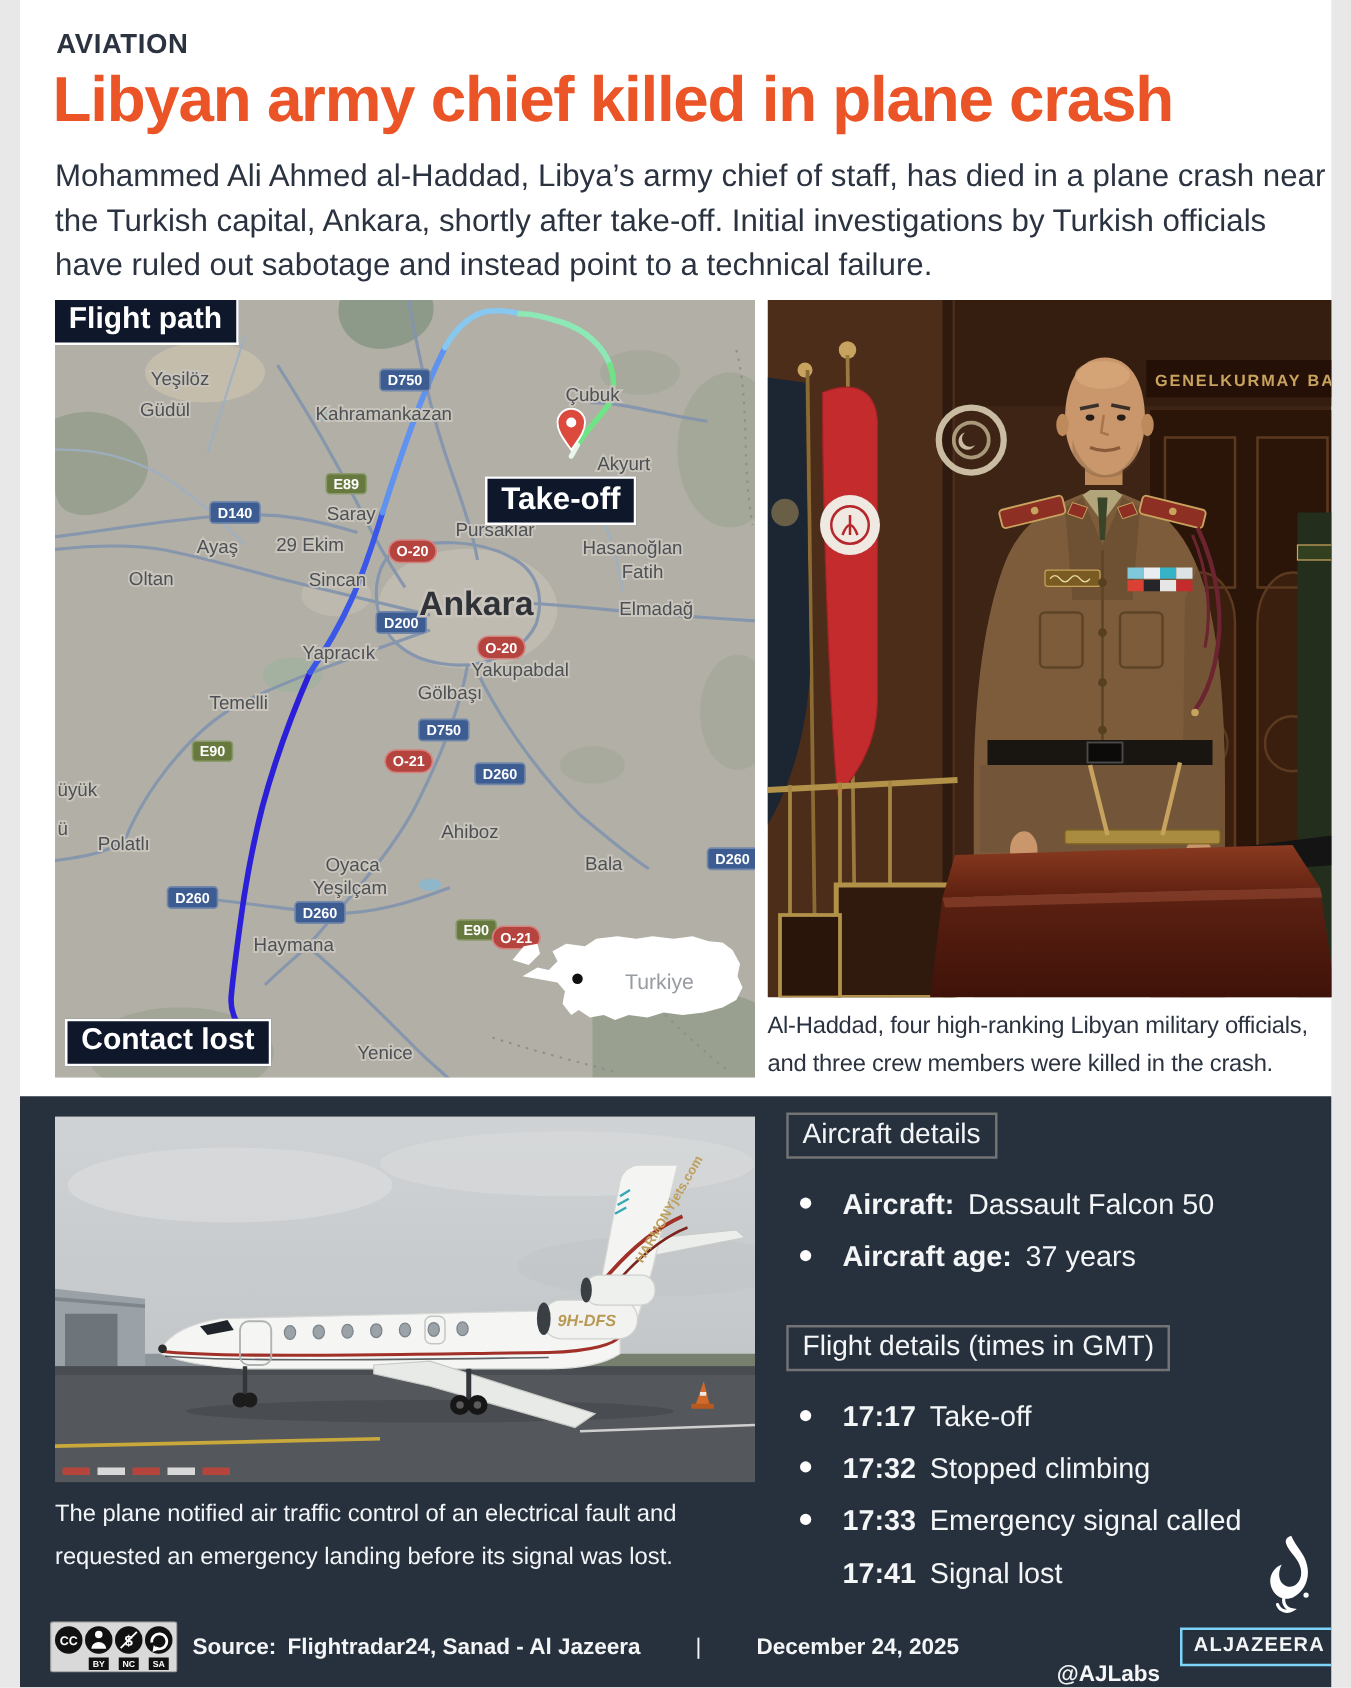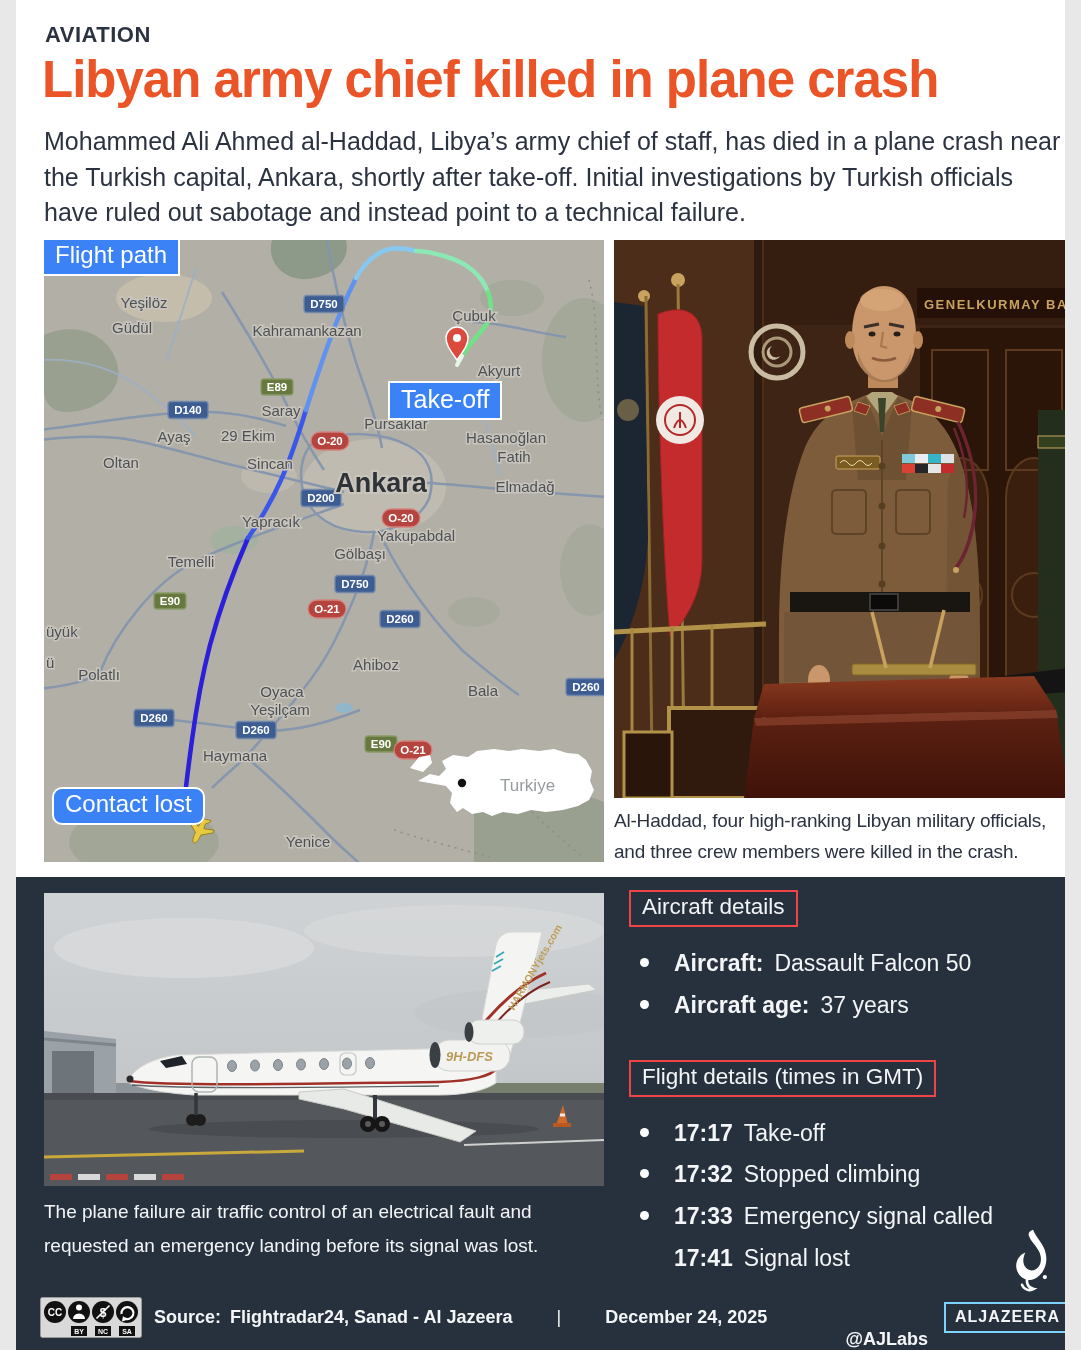--- a/index.html
+++ b/index.html
@@ -5,37 +5,37 @@
   html,body{margin:0;padding:0;background:#e8e8e8;}
   .page{position:relative;width:1049px;height:1350px;background:#ffffff;margin:0 auto;
         font-family:"Liberation Sans",sans-serif;overflow:hidden;color:#2B3240;}
   
   .eyebrow{position:absolute;left:29px;top:22px;font-size:22px;font-weight:800;letter-spacing:.5px;}
   .headline{position:absolute;left:26px;top:50px;font-size:51px;font-weight:700;letter-spacing:-1px;color:#EA5426;white-space:nowrap;}
   .intro{position:absolute;left:28px;top:124px;width:1020px;font-size:25px;line-height:1.42;font-weight:400;}
   
   .map-fig{position:absolute;left:28px;top:240px;width:560px;height:622px;overflow:hidden;background:#B2AFA7;}
   .map-fig svg{display:block;}
-  .map-badge{position:absolute;background:#3b82f6;color:#fff;border:2px solid #ffffff;
-             padding:1px 11px 4px;font-size:24px;font-weight:400;line-height:1.2;}
+  .map-badge{position:absolute;background:#0f172a;color:#fff;border:2px solid #ffffff;
+             padding:1px 11px 4px;font-size:24px;font-weight:700;line-height:1.2;}
   .badge-flightpath{left:0;top:0;border-left:none;border-top:none;}
   .badge-takeoff{left:344px;top:141px;font-size:25px;}
-  .badge-contactlost{left:8px;top:547px;border-radius:10px;}
+  .badge-contactlost{left:8px;top:575px;}
   .town{font-size:15px;fill:#4D5156;paint-order:stroke;stroke:#C9C5BC;stroke-width:3px;text-anchor:middle;font-weight:400;}
   .town.big{font-size:27px;font-weight:700;fill:#2F3236;stroke-width:4px;}
   .town.start{text-anchor:start;}
   .shield-text{font-size:11.5px;font-weight:700;fill:#ffffff;text-anchor:middle;}
   .photo-fig{position:absolute;left:598px;top:240px;width:455px;height:558px;overflow:hidden;}
   .photo-caption{position:absolute;left:598px;top:806px;width:462px;font-size:19px;line-height:1.62;letter-spacing:-0.2px;}
   
   .dark{position:absolute;left:0;top:877px;width:1081px;height:473px;background:#27313D;color:#F3F5F7;}
   .plane-fig{position:absolute;left:28px;top:16px;width:560px;height:293px;overflow:hidden;}
   .plane-caption{position:absolute;left:28px;top:318px;width:520px;font-size:19px;line-height:1.8;font-weight:400;}
   .details{position:absolute;left:613px;top:13px;width:460px;}
-  .boxhead{display:inline-block;border:2px solid #ef4444;padding:2px 11px 5px;font-size:22.5px;font-weight:500;}
+  .boxhead{display:inline-block;border:2px solid #737373;padding:2px 11px 5px;font-size:22.5px;font-weight:500;}
   .dlist{margin:22px 0 0 0;}
   .ev{position:relative;padding-left:45px;font-size:23px;margin-bottom:13px;line-height:1.25;}
   .ev::before{content:'';position:absolute;left:11px;top:9px;width:9px;height:9px;border-radius:50%;background:#fff;}
   .ev.no-dot::before{display:none;}
   .ev .t{font-weight:700;margin-right:11px;}
   .fd-head{margin-top:27px;}
   
   .footer{position:absolute;left:24px;right:26px;bottom:11px;height:44px;display:flex;align-items:center;}
   .src-label{font-size:18px;font-weight:600;margin-left:12px;}
   .src-value{font-size:18px;font-weight:600;margin-left:9px;}
@@ -437,21 +437,21 @@
               <circle cx="338" cy="231" r="3" fill="#5A5A5A"></circle>
           </g>
         </g>
         <g>
           <polygon points="519,212 524,232 512,232" fill="#CF6A2A"></polygon>
           <rect x="509" y="230" width="18" height="4" fill="#B85A20"></rect>
           <line x1="516" y1="222" x2="521" y2="222" stroke="#F0E8E0" stroke-width="3"></line>
         </g>
       </svg>
     </div>
-    <p class="plane-caption" style="margin:0">The plane failure air traffic control of an electrical fault and requested an emergency landing before its signal was lost.</p>
+    <p class="plane-caption" style="margin:0">The plane notified air traffic control of an electrical fault and requested an emergency landing before its signal was lost.</p>
 
     <div class="details">
       <div class="boxhead">Aircraft details</div>
       <div class="dlist" id="aircraft-list">
           <div class="ev"><span class="t">Aircraft:</span><span>Dassault Falcon 50</span></div>
           <div class="ev"><span class="t">Aircraft age:</span><span>37 years</span></div>
         </div>
       <div class="boxhead fd-head">Flight details (times in GMT)</div>
       <div class="dlist" id="event-list">
           <div class="ev"><span class="t">17:17</span><span>Take-off</span></div>

